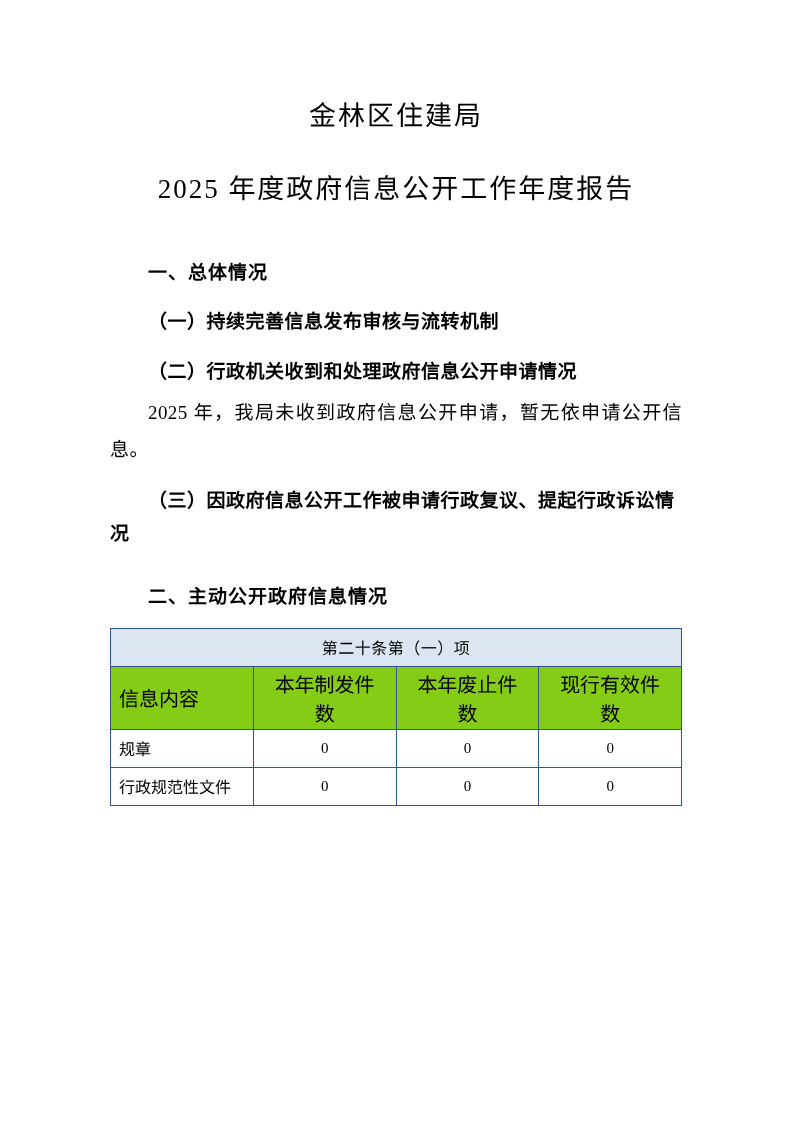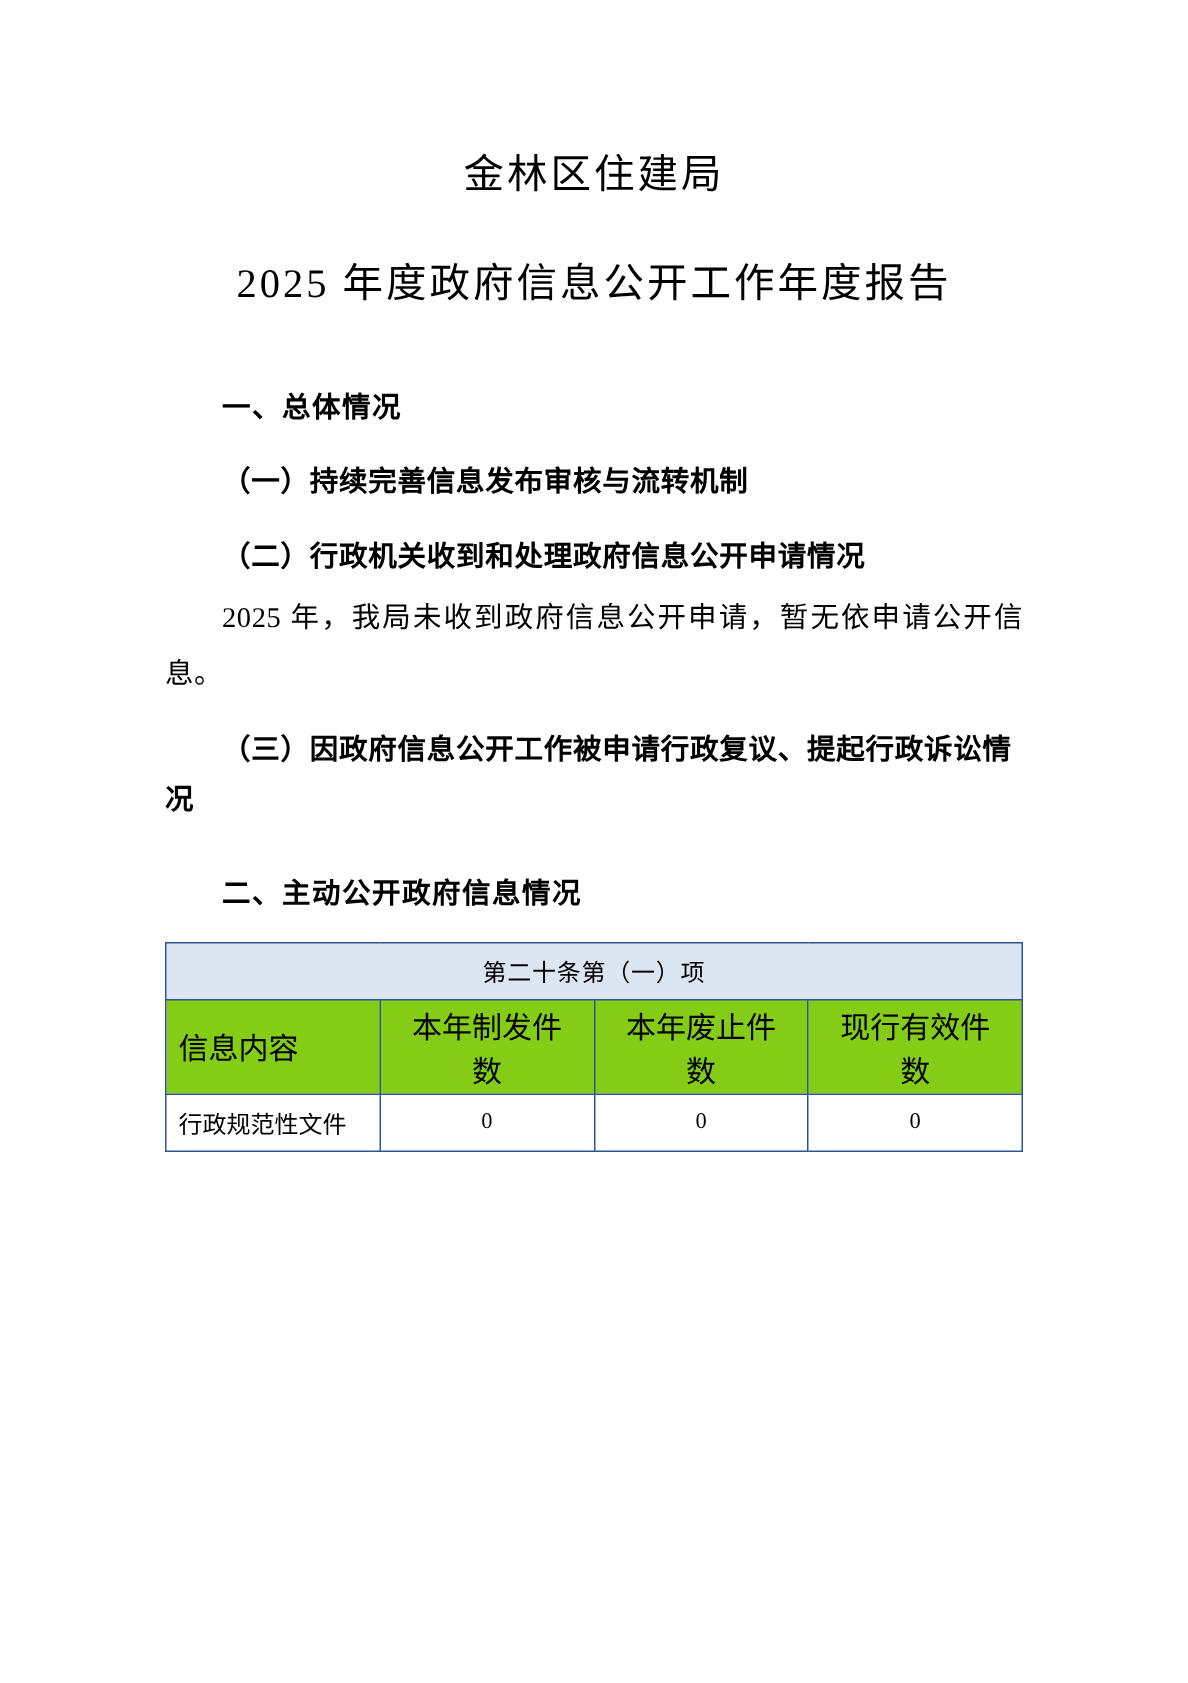--- a/index.html
+++ b/index.html
@@ -115,20 +115,26 @@
       <tr class="header-row">
         <td colspan="4">第二十条第（一）项</td>
       </tr>
       <tr class="col-row">
         <td class="label-cell">信息内容</td>
         <td>本年制发件数</td>
         <td>本年废止件数</td>
         <td>现行有效件数</td>
       </tr>
       <tr>
+        <td class="label-cell">规章</td>
+        <td>0</td>
+        <td>0</td>
+        <td>0</td>
+      </tr>
+      <tr>
         <td class="label-cell">行政规范性文件</td>
         <td>0</td>
         <td>0</td>
         <td>0</td>
       </tr>
     </tbody>
   </table>
 
 </div>
 

